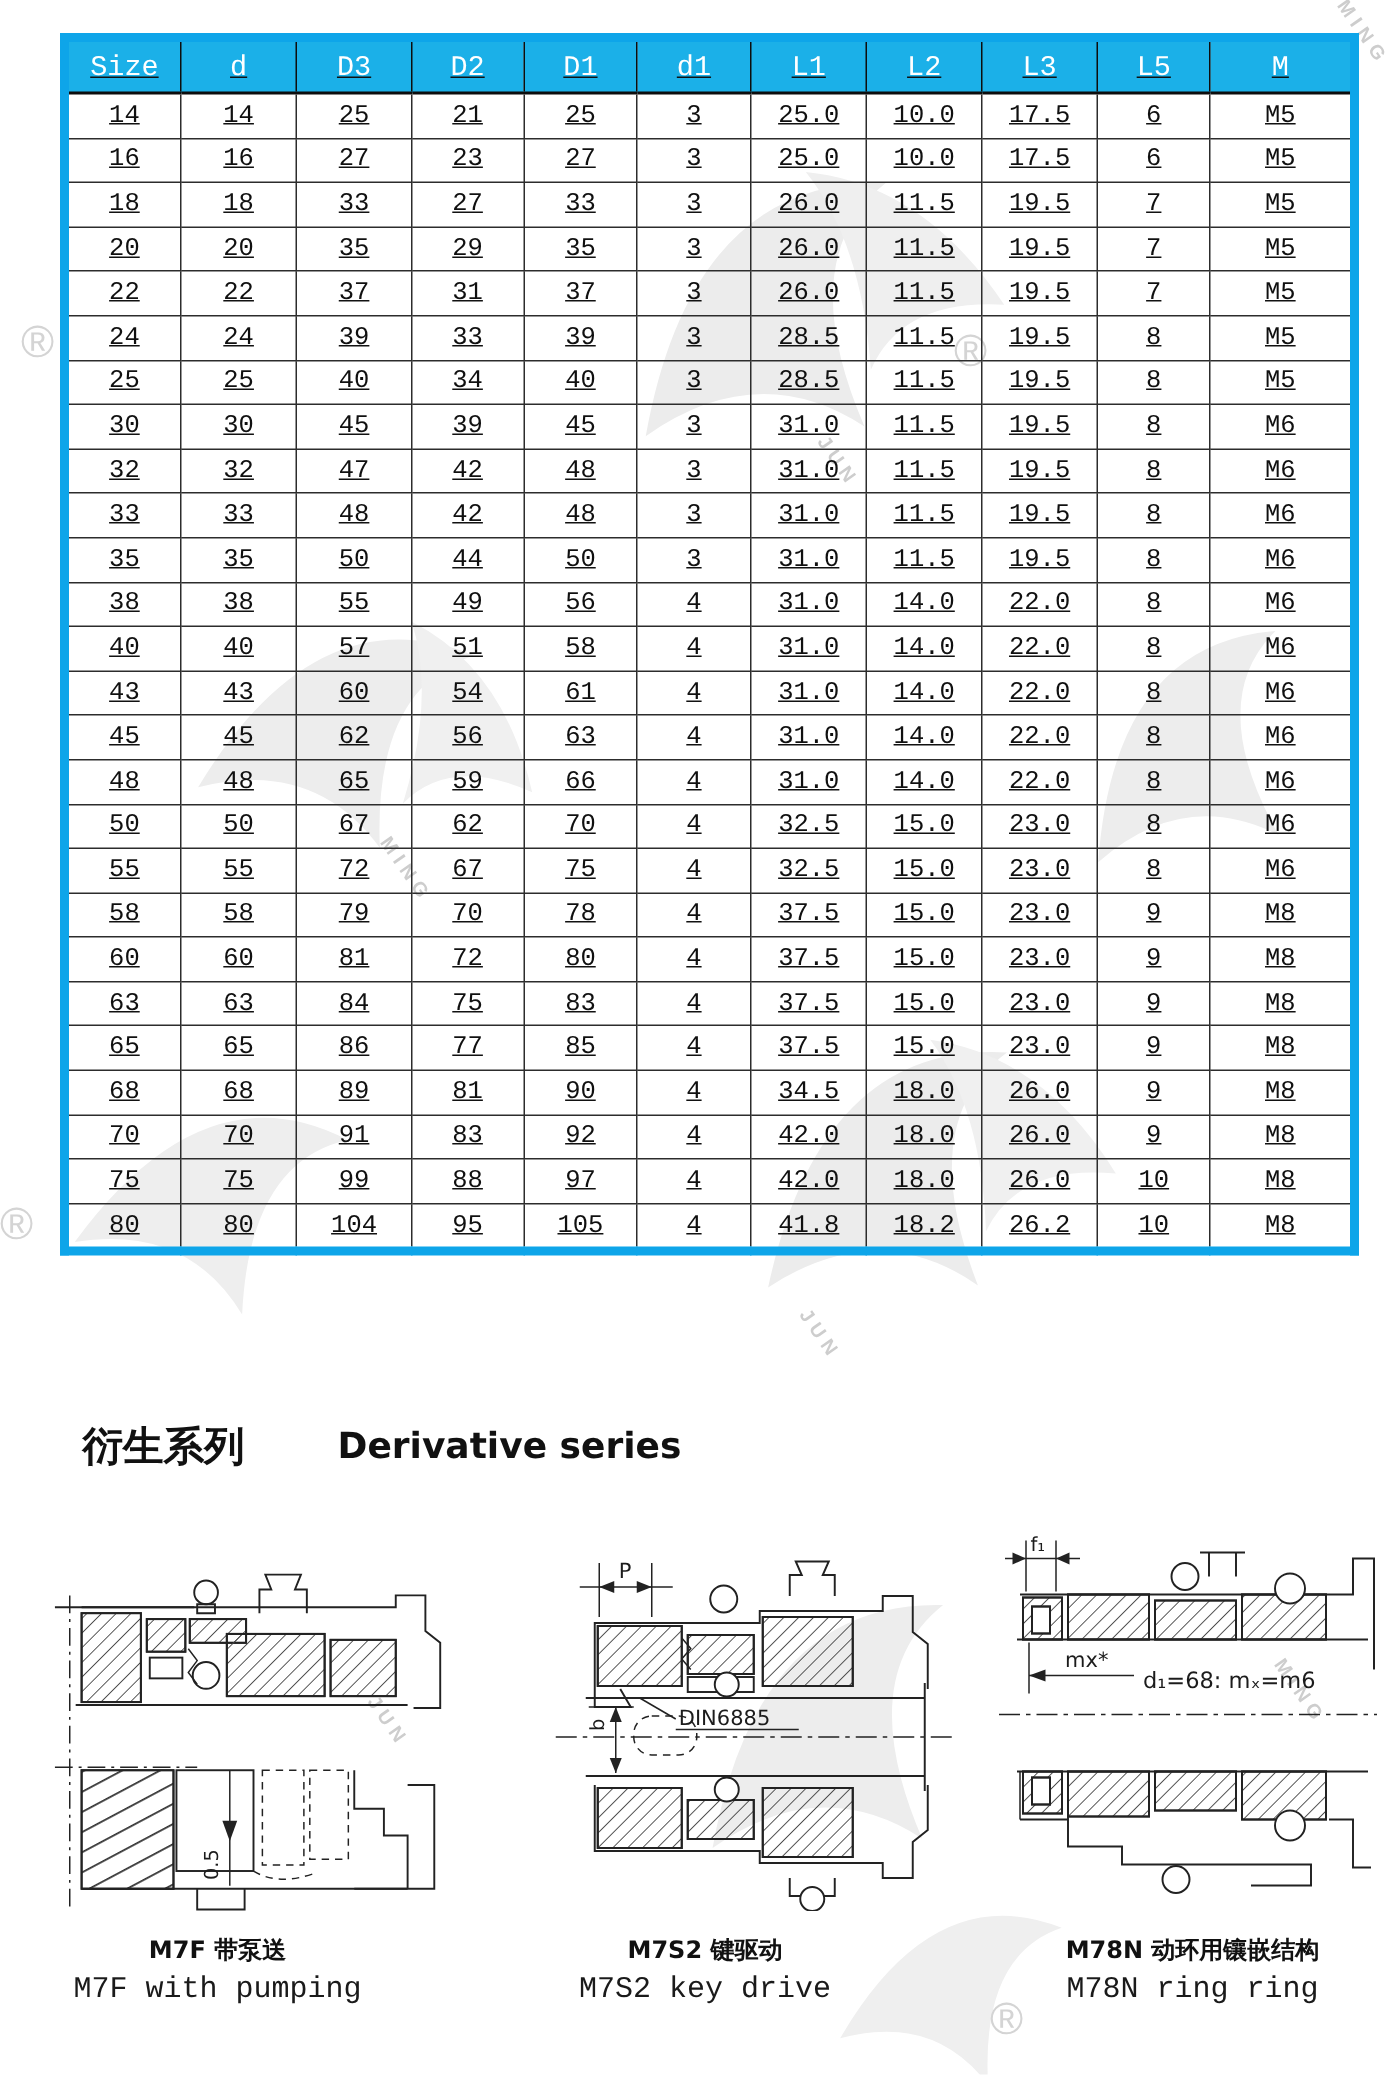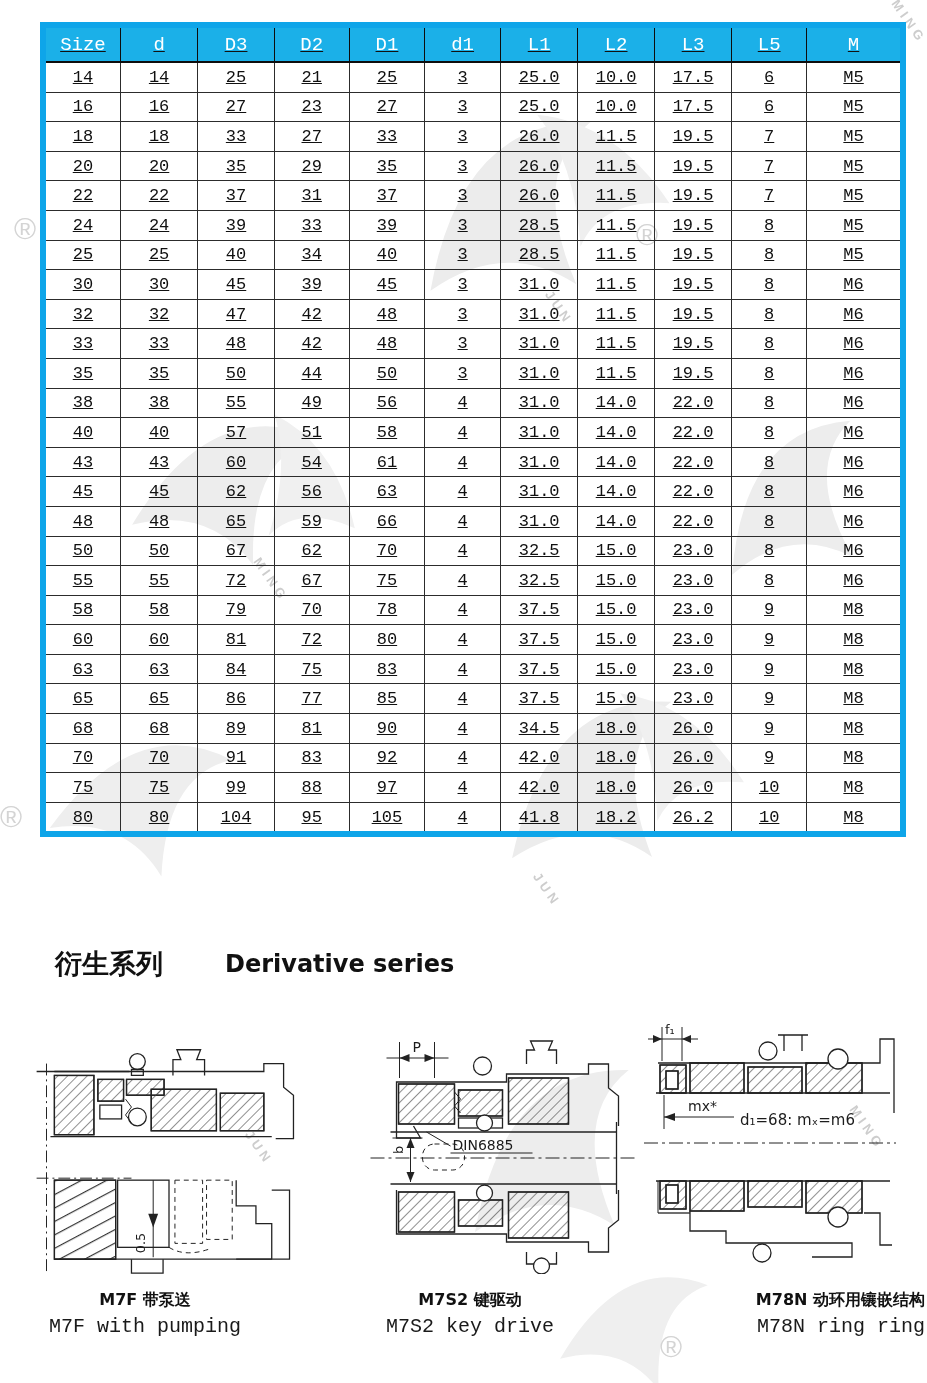--- a/index.html
+++ b/index.html
@@ -554,21 +554,21 @@
     <circle cx="118" cy="167" r="8" fill="#fff"></circle>
     <path d="M160,226 v12 h30 v-12"></path>
     <circle cx="175" cy="240" r="8" fill="#fff"></circle>
   </g>
   <text class="draw-text" font-size="14" x="46" y="26">P</text>
   <text class="draw-text" font-size="14" x="86" y="124">DIN6885</text>
   <text class="draw-text" font-size="13" transform="rotate(-90 36 128)" x="36" y="128">b</text>
 </svg>
 </div>
 
-<div class="fig" style="left:642px;top:1020px;width:258px;height:250px;">
+<div class="fig" style="left:664px;top:1020px;width:258px;height:250px;">
 <svg viewBox="0 0 258 248">
   <defs>
     <pattern id="hc" width="7" height="7" patternUnits="userSpaceOnUse" patternTransform="rotate(45)">
       <line x1="0" y1="0" x2="0" y2="7" stroke="#444" stroke-width="1.2"></line>
     </pattern>
   </defs>
   <g stroke="#222" fill="none" stroke-width="1.3">
     <line x1="2" y1="122" x2="254" y2="122" stroke-dasharray="14 4 3 4" stroke-width="1"></line>
     <line x1="14" y1="72" x2="248" y2="72"></line>
     <line x1="14" y1="160" x2="248" y2="160"></line>
@@ -619,16 +619,16 @@
 </div>
 
 <div class="fig-caption" style="left:15px;top:1290px;width:260px;">
   <div class="cap-zh">M7F 带泵送</div>
   <div class="cap-en">M7F with pumping</div>
 </div>
 <div class="fig-caption" style="left:340px;top:1290px;width:260px;">
   <div class="cap-zh">M7S2 键驱动</div>
   <div class="cap-en">M7S2 key drive</div>
 </div>
-<div class="fig-caption" style="left:665px;top:1290px;width:260px;text-align:right;">
+<div class="fig-caption" style="left:665px;top:1290px;width:260px;">
   <div class="cap-zh">M78N 动环用镶嵌结构</div>
   <div class="cap-en">M78N ring ring</div>
 </div>
 
 </body></html>

